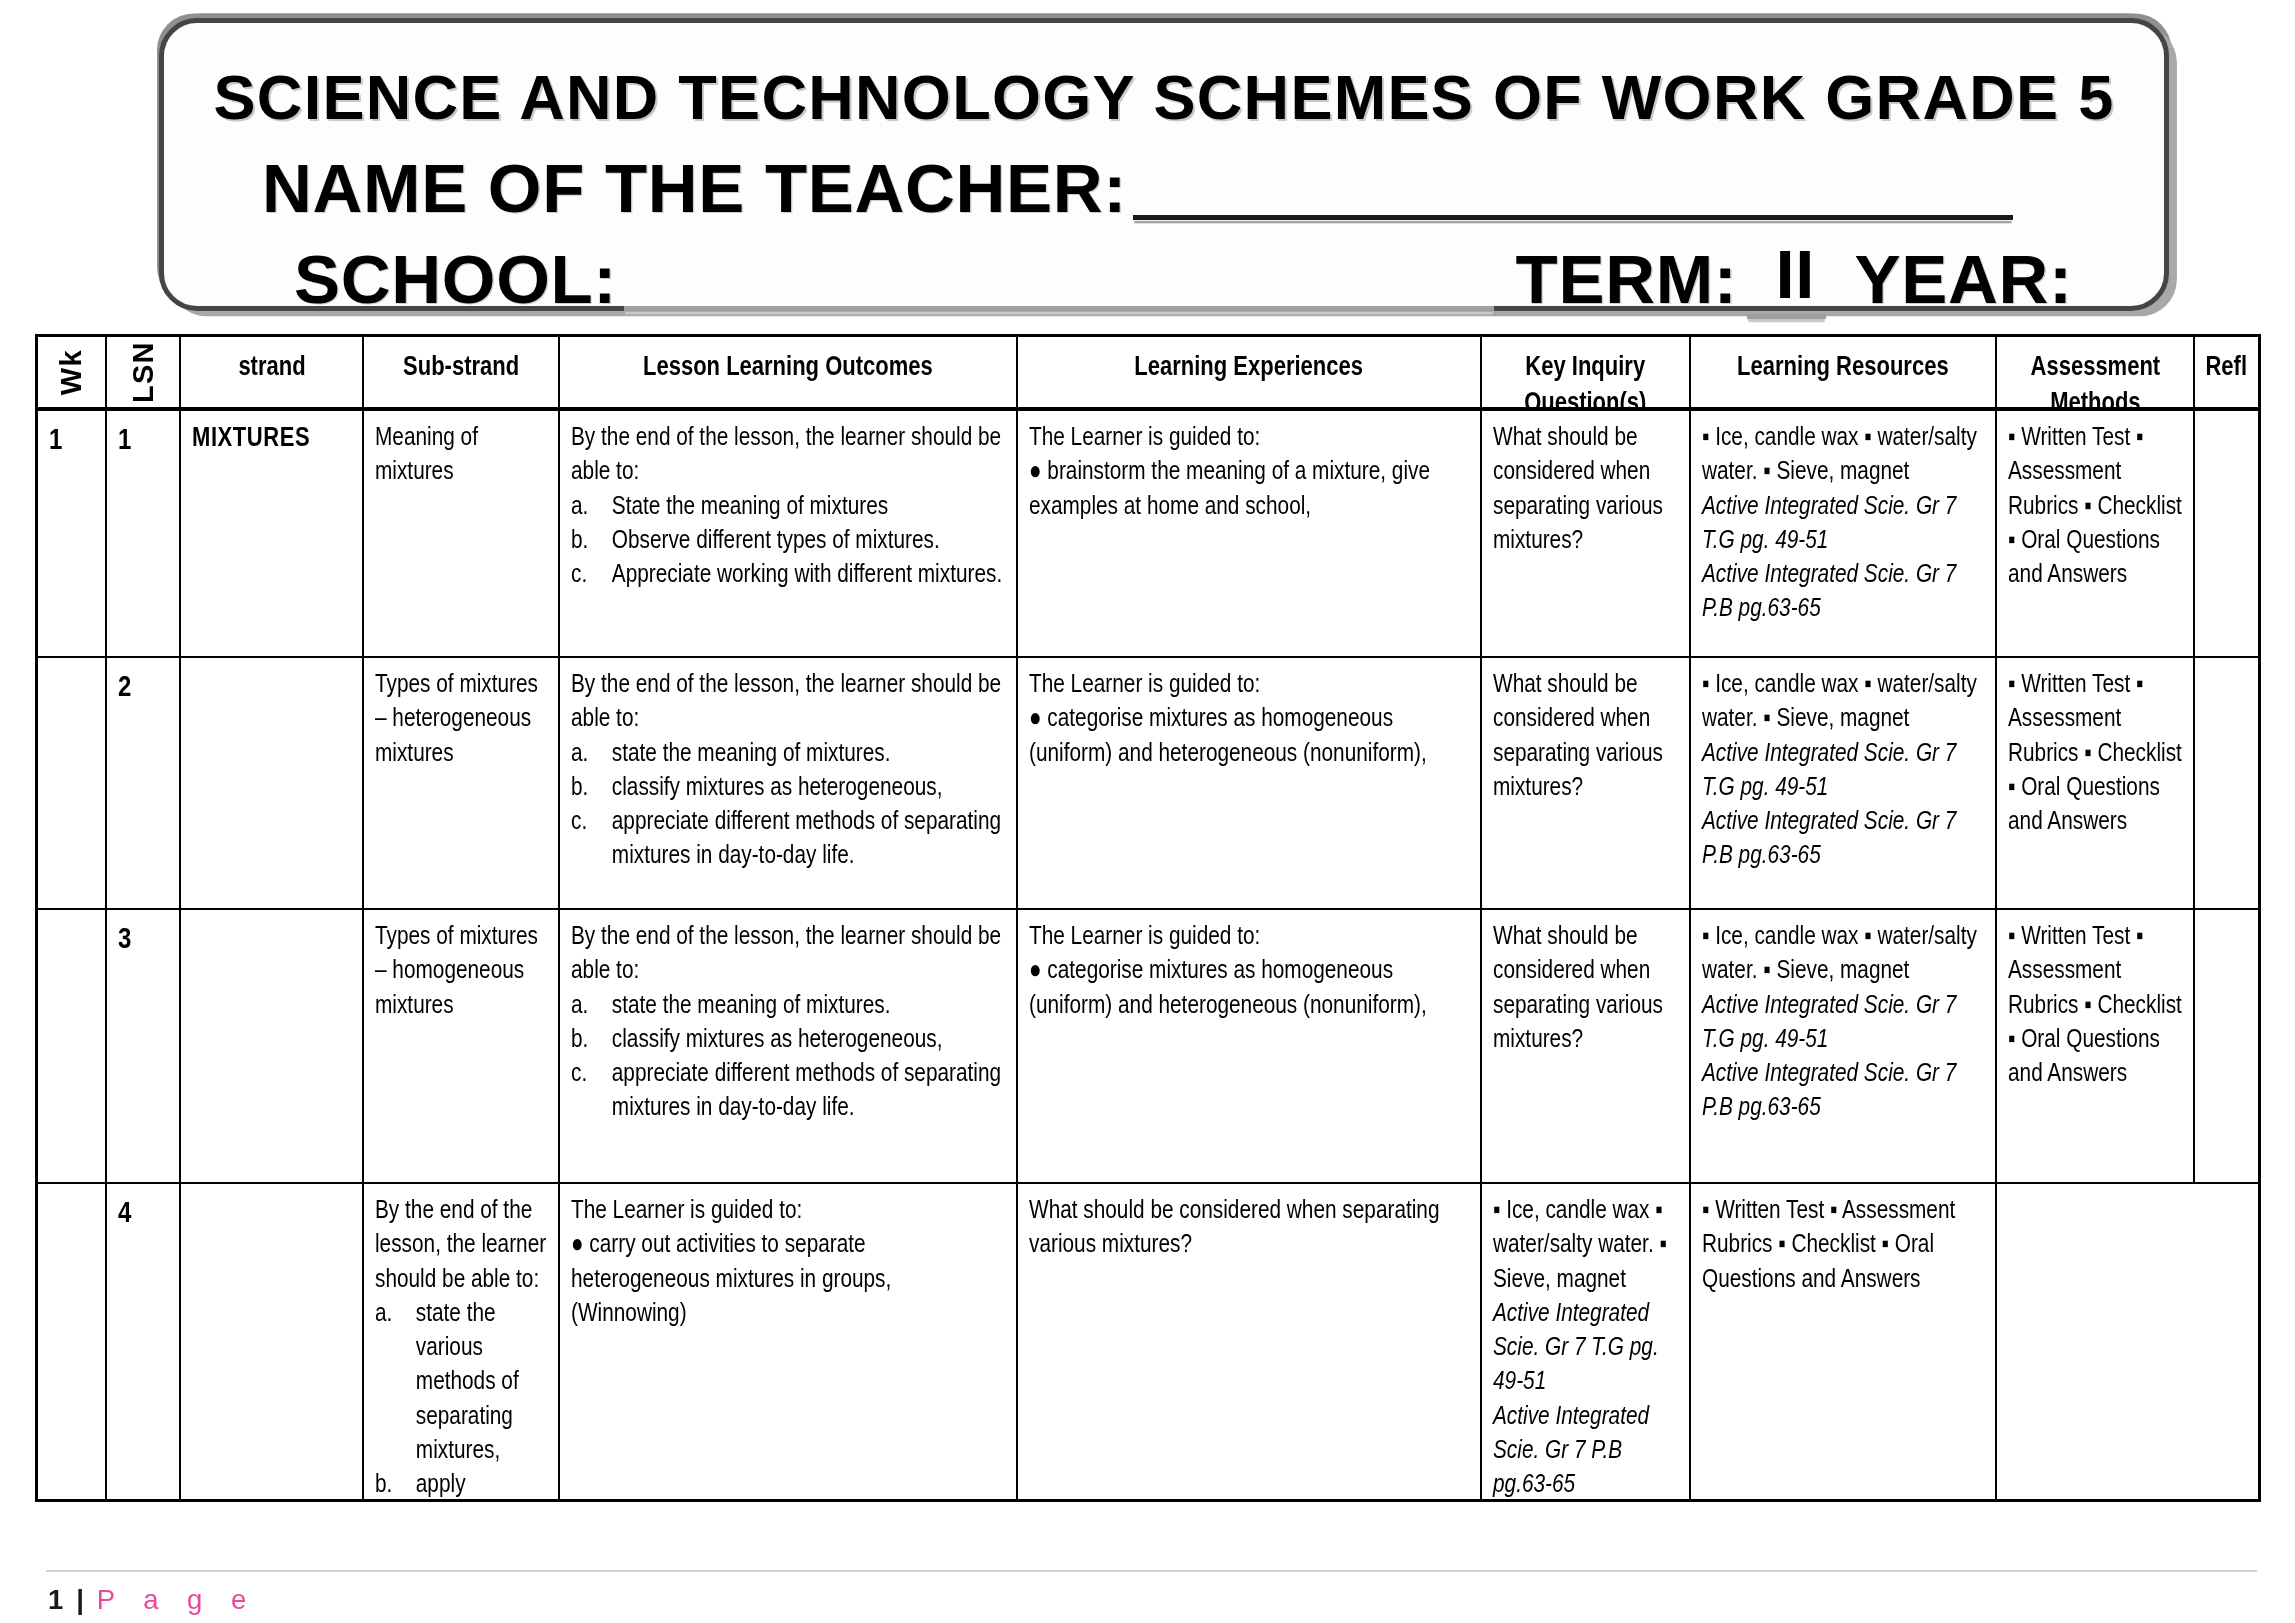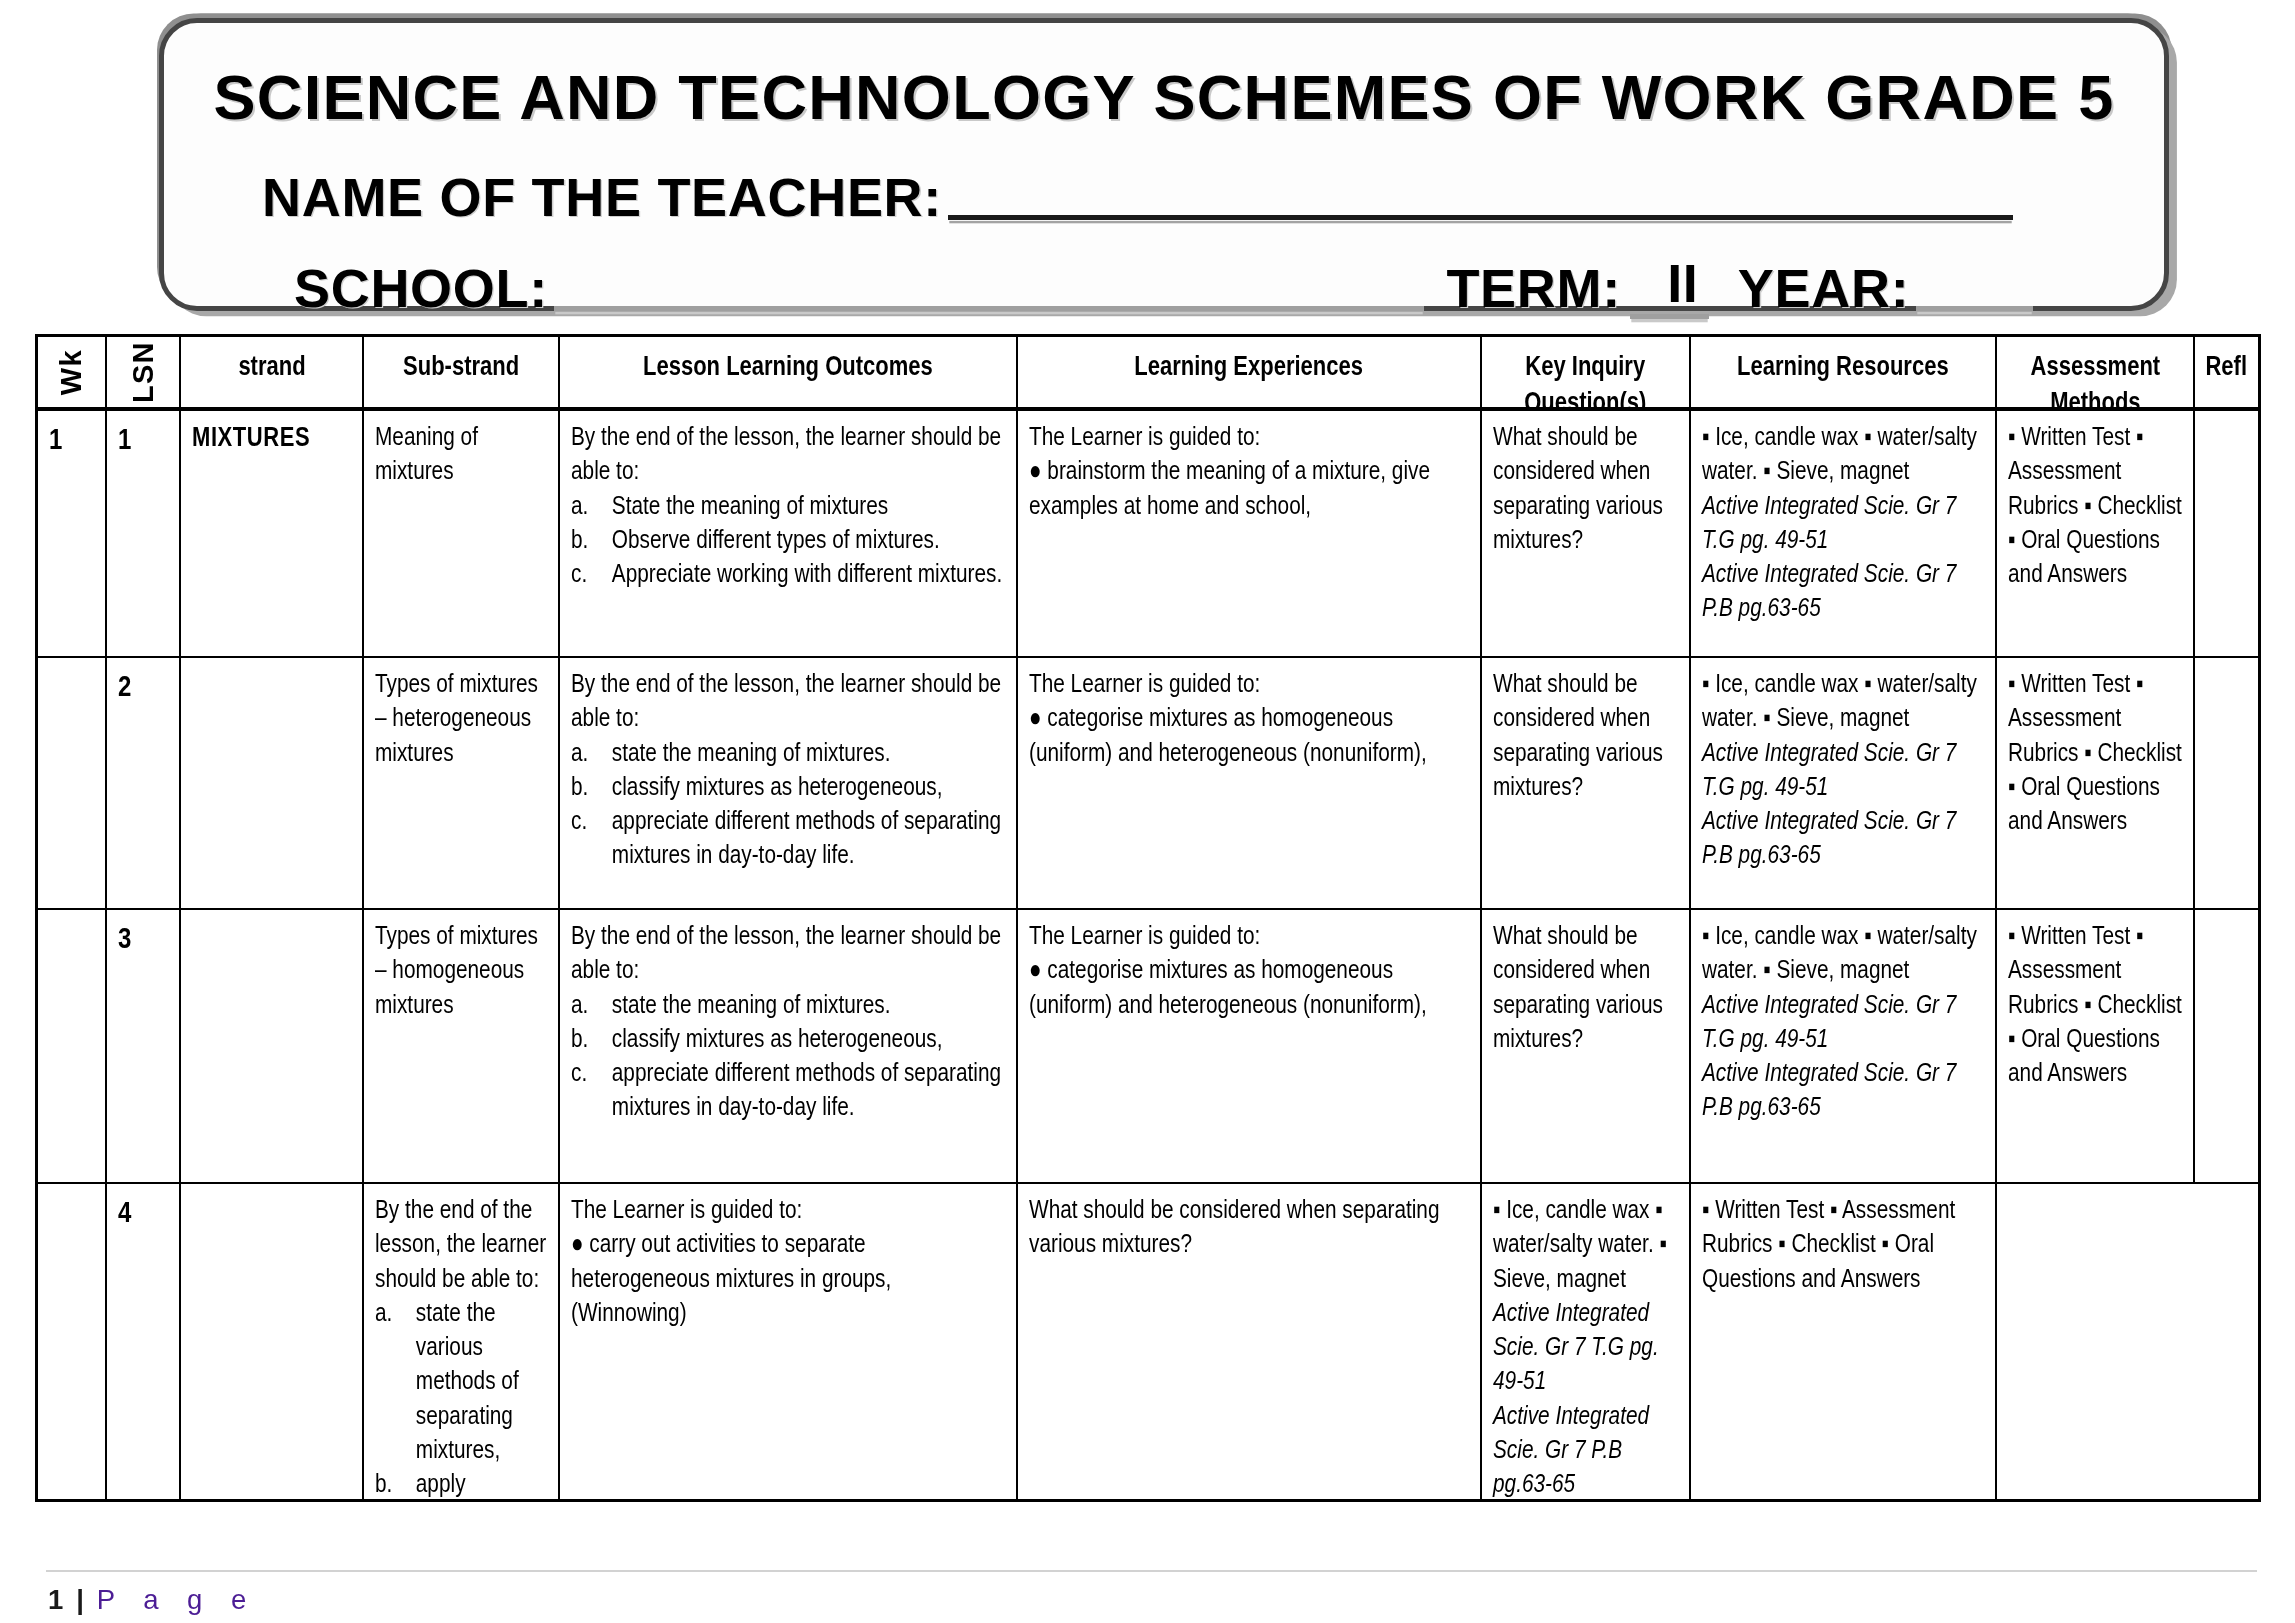--- a/index.html
+++ b/index.html
@@ -17,21 +17,21 @@
     background:#fdfdfd;
     border:5.9px solid #454545; border-radius:38px;
     box-shadow: 9.2px 6.5px 0 -1.3px #a8a8a8, -3.3px -5.9px 0 -1.3px #8f8f8f, 3.9px -5.9px 0 -1.3px #8f8f8f;
   }
   .doc-title {
     position:absolute; left:0; right:0; top:38px;
     text-align:center; font-size:63px; font-weight:bold; letter-spacing:1.3px;
     text-shadow: 2px 2px 0 #c9c9c9;
     white-space:nowrap;
   }
-  .fill-row { position:absolute; display:flex; align-items:flex-end; font-size:54px; font-weight:bold; letter-spacing:0.7px; }
+  .fill-row { position:absolute; display:flex; align-items:flex-end; font-size:69px; font-weight:bold; letter-spacing:0.7px; }
   .row-teacher { left:98px; right:151px; top:126px; height:79px; }
   .row-school  { left:98px; right:131px; top:217px; height:79px;margin-left:32px; }
   .fill-label { white-space:nowrap; text-shadow: 1.3px 1.3px 0 #cfcfcf; }
   .ln { border-bottom:5.9px solid #1a1a1a; box-shadow:0 4.6px 0 -1.3px #a3a3a3; margin:0 0 7.9px 6.5px; height:0.7px; }
   .ln-dark { flex:1 1 auto; }
   .ln-gray { border-bottom-color:#9f9f9f; box-shadow:0 4.6px 0 -1.3px #c9c9c9; }
   .ln-school { width:870px; flex:0 0 auto; }
   .ln-year { flex:1 1 auto; }
   .lbl-term { margin-left:22px; }
   .lbl-year { margin-left:17px; }
@@ -66,21 +66,21 @@
   .li { display:flex; }
   .li .ltr { flex:0 0 51px; }
   .li .txt { flex:1 1 auto; }
   .it { font-style:italic; }
 
   
   .footer-rule { position:absolute; left:46px; right:38px; top:1570px; height:2px; background:#d2d2d2; }
   .footer-text { position:absolute; left:48px; top:1584px; font-size:27.5px; }
   .footer-text .pgnum { font-weight:bold; color:#1a1a1a; }
   .footer-text .sep { color:#1a1a1a; margin:0 5.2px; font-weight:bold; }
-  .footer-text .pglabel { color:#4c1d95; letter-spacing:10.5px; }
+  .footer-text .pglabel { color:#ec4899; letter-spacing:10.5px; }
 </style>
 </head>
 <body>
 
 <div class="page">
 
   <div class="hbox">
     <div class="doc-title">SCIENCE AND TECHNOLOGY SCHEMES OF WORK GRADE 5</div>
     <div class="fill-row row-teacher">
       <span class="fill-label">NAME OF THE TEACHER:</span>

